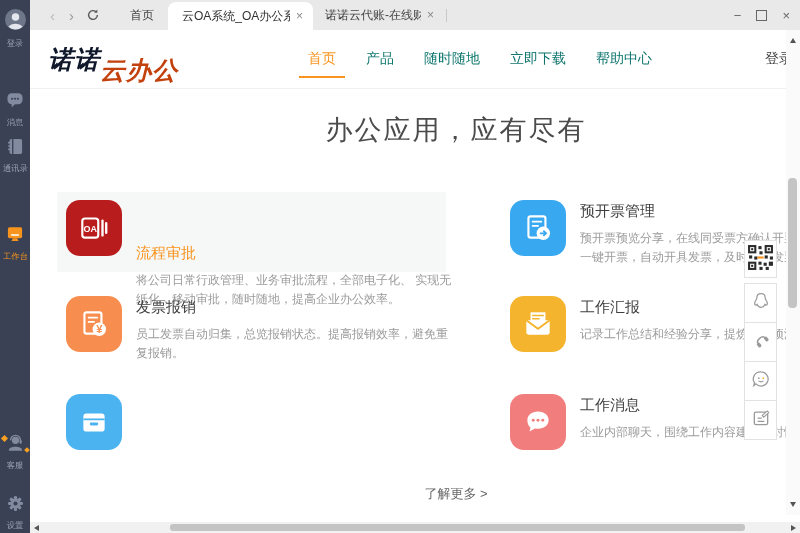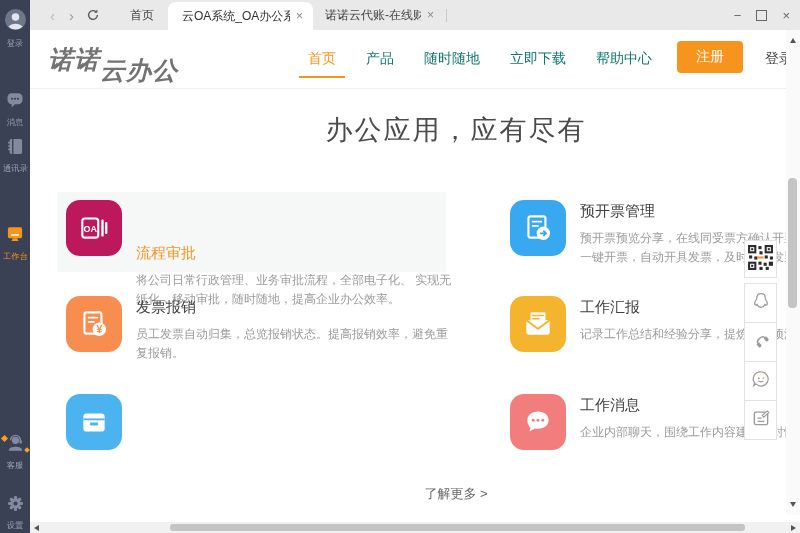--- a/index.html
+++ b/index.html
@@ -31,22 +31,22 @@
   .tab.other .tab-label{width:96px;overflow:hidden;white-space:nowrap;}
   .tab-close{margin-left:6px;color:#8a8a8a;font-size:12px;cursor:pointer;}
   .tabdiv{width:1px;height:13px;background:#c8c8c8;margin-left:4px;}
   .winctrl{margin-left:auto;display:flex;align-items:center;gap:15px;margin-right:10px;}
   .winctrl .wbtn{color:#666;font-size:13px;line-height:13px;cursor:pointer;}
   .maxbox{width:9px;height:9px;border:1.2px solid #666;cursor:pointer;}
   
   .page{position:absolute;left:0;top:30px;width:770px;height:492px;background:#fff;overflow:hidden;}
   .site-header{position:absolute;left:0;top:0;width:860px;height:58px;background:#fff;border-bottom:1px solid #f0f0f0;}
   .logo{position:absolute;left:18px;top:0;height:58px;display:flex;align-items:center;font-size:25px;font-weight:700;font-style:italic;letter-spacing:1px;cursor:pointer;}
-  .logo .g{color:#737373;}
-  .logo .o{color:#737373;margin-top:23px;}
+  .logo .g{color:#0f172a;}
+  .logo .o{color:#c2410c;margin-top:23px;}
   .topnav{position:absolute;left:278px;top:0;height:58px;display:flex;align-items:center;gap:30px;}
   .nav-item{font-size:14px;color:#0f766e;height:58px;display:flex;align-items:center;position:relative;cursor:pointer;white-space:nowrap;}
   .nav-item.active{color:#f7941d;}
   .nav-item.active::after{content:"";position:absolute;left:-9px;right:-9px;bottom:10px;height:2px;background:#f7941d;}
   .register-btn{position:absolute;left:647px;top:11px;width:66px;height:32px;background:#f7941d;color:#fff;font-size:14px;border:none;border-radius:4px;cursor:pointer;font-family:inherit;}
   .login-link{position:absolute;left:735px;top:20px;font-size:14px;color:#3f3f3f;cursor:pointer;white-space:nowrap;}
   
   .hero{position:absolute;top:82px;left:0;width:852px;text-align:center;font-size:27px;font-weight:500;color:#4b4b4b;letter-spacing:2px;margin:0;}
   
   .card-highlight{position:absolute;left:27px;top:162px;width:389px;height:80px;background:#f6f7f7;border-radius:2px;}
@@ -187,30 +187,29 @@
         <span class="g">诺诺</span>
           <span class="o">云办公</span>
       </div>
       <nav class="topnav">
         <span class="nav-item active">首页</span>
         <span class="nav-item">产品</span>
         <span class="nav-item">随时随地</span>
         <span class="nav-item">立即下载</span>
         <span class="nav-item">帮助中心</span>
       </nav>
-      <button class="register-btn">注册</button>
       <span class="login-link">登录</span>
     </header>
 
     <h1 class="hero">办公应用，应有尽有</h1>
 
     <div class="card-highlight"></div>
 
     <div class="card hl" style="left:36px;top:170px">
-      <div class="feat-icon" style="background-color: #be185d; color: rgb(65, 210, 150);">
+      <div class="feat-icon" style="background-color: #b91c1c; color: rgb(65, 210, 150);">
         <svg viewBox="0 0 32 32" width="34" height="34">
             <rect x="5" y="7" width="15" height="18" rx="2.5" fill="none" stroke="#fff" stroke-width="2"></rect>
             <text x="12.5" y="19.5" text-anchor="middle" font-size="8.5" font-weight="bold" fill="#fff" font-family="sans-serif">OA</text>
             <path d="M24 9 v14 M27.5 11.5 v9" stroke="#fff" stroke-width="2.2" stroke-linecap="round"></path>
           </svg>
       </div>
       <div class="feat-text">
         <div class="feat-title">流程审批</div>
         <div class="feat-desc">将公司日常行政管理、业务审批流程，全部电子化、 实现无纸化，移动审批，随时随地，提高企业办公效率。</div>
       </div>

